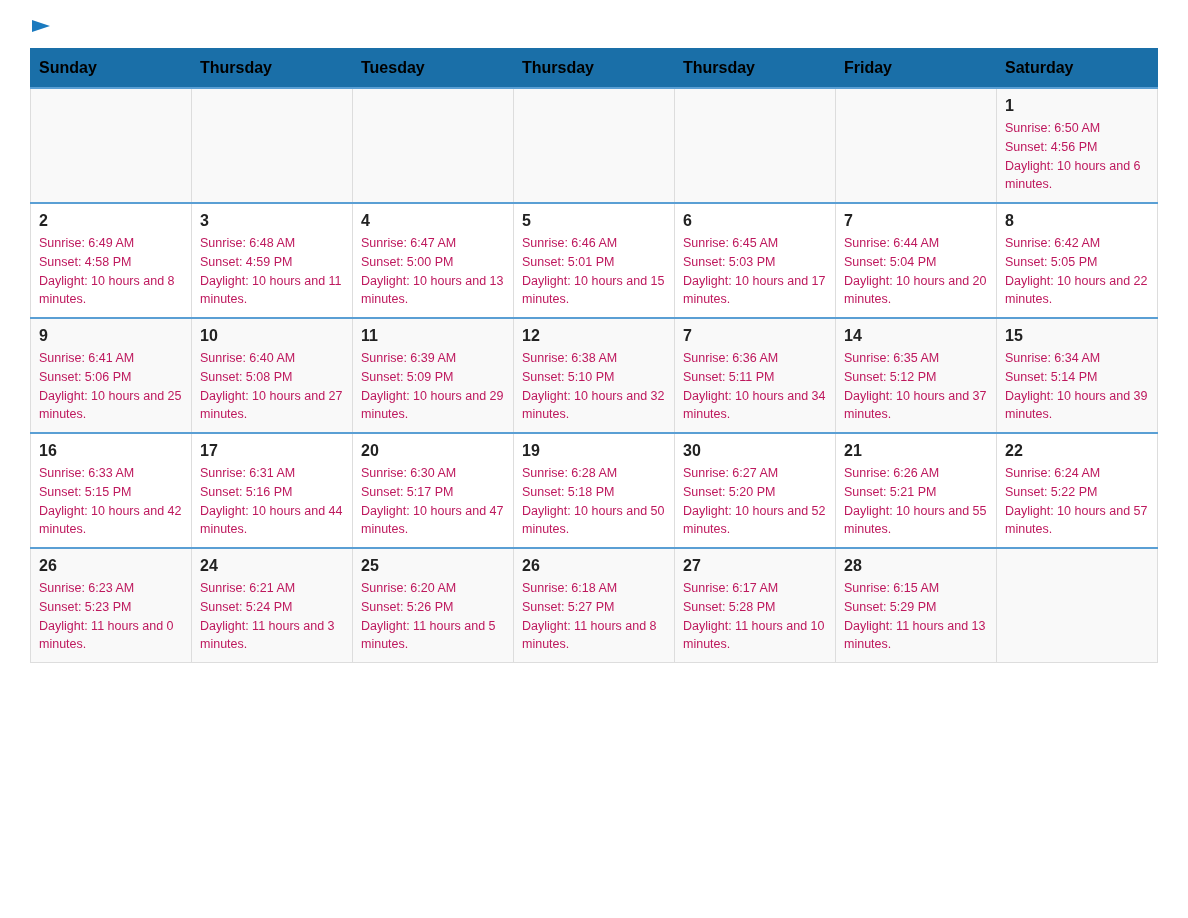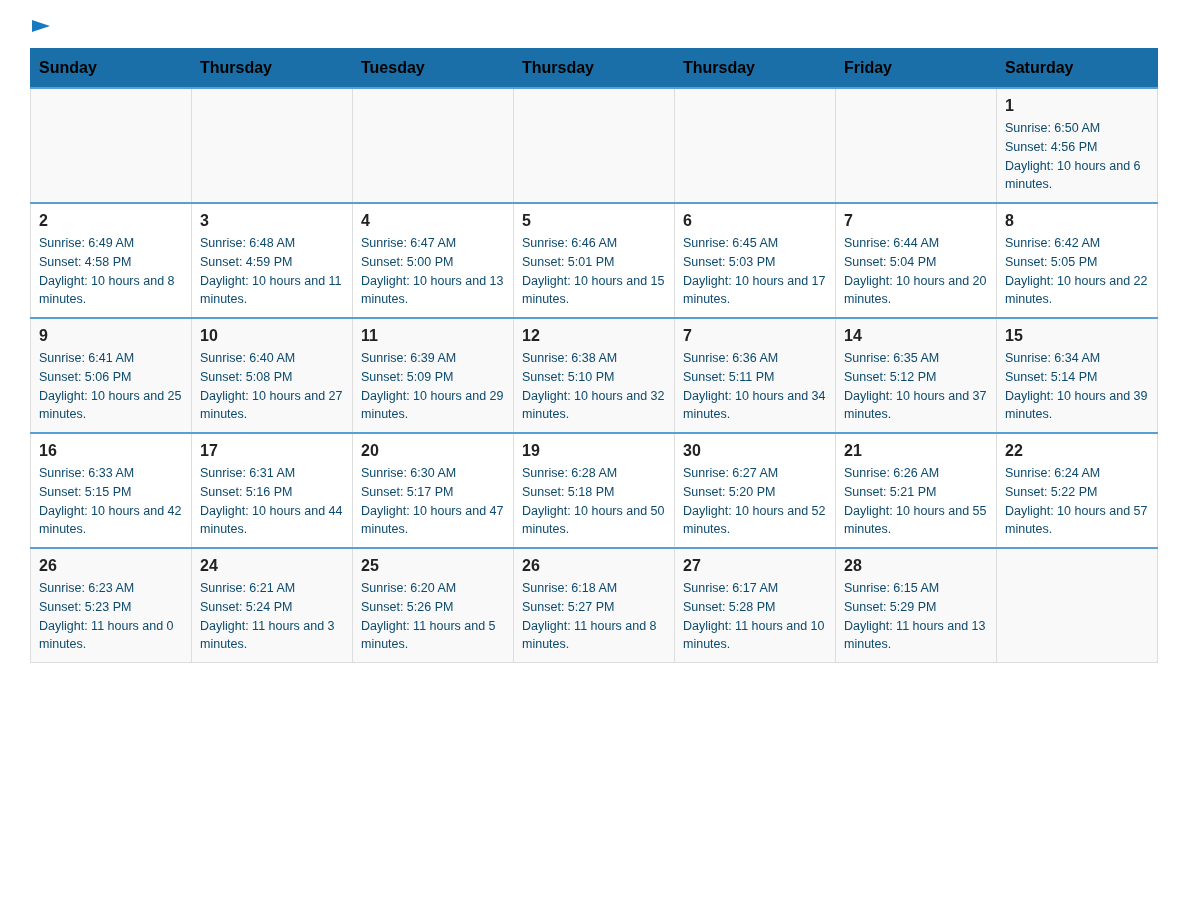--- a/index.html
+++ b/index.html
@@ -72,21 +72,21 @@
     }
     .day-number {
       font-size: 16px;
       font-weight: bold;
       color: #222;
       display: block;
       margin-bottom: 4px;
     }
     .day-info {
       font-size: 12.5px;
-      color: #0c4a6e;
+      color: #be185d;
       line-height: 1.5;
     }
     .calendar tbody tr:nth-child(odd) td {
       background-color: #f9f9f9;
     }
     .calendar tbody tr:nth-child(even) td {
       background-color: #fff;
     }
     
     .calendar tbody tr td {

